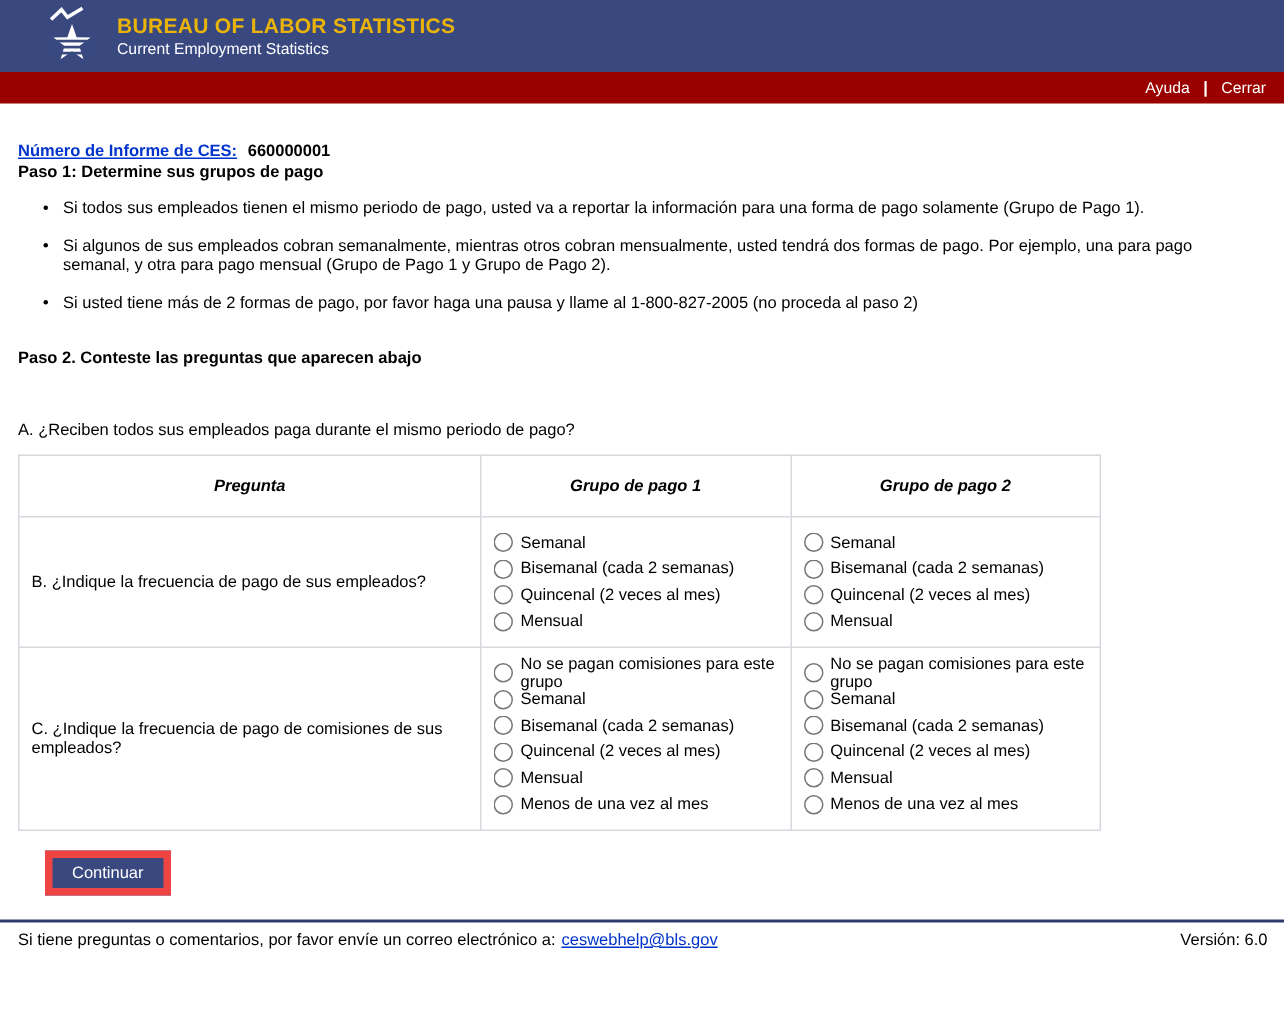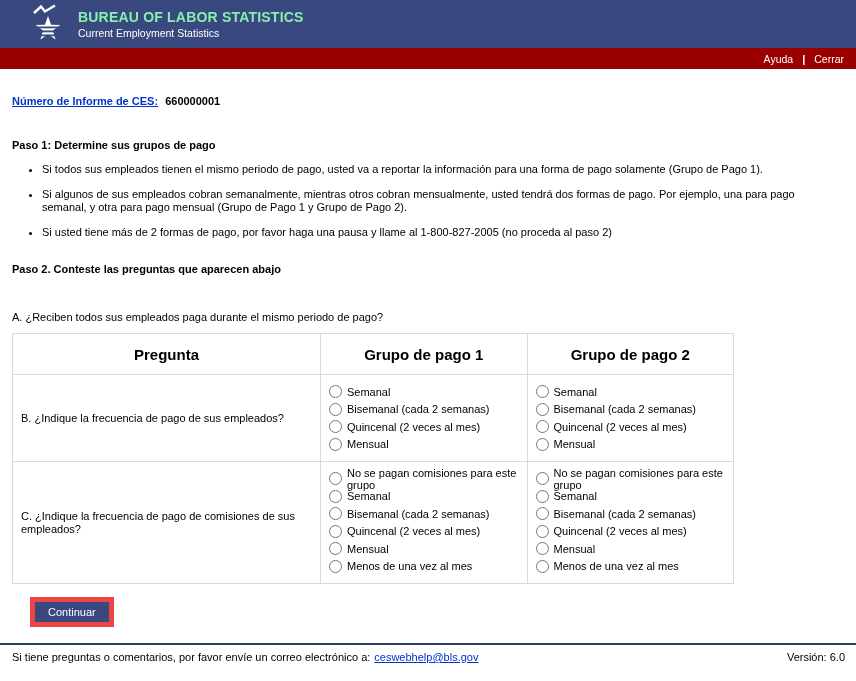--- a/index.html
+++ b/index.html
@@ -13,56 +13,56 @@
   }
   :root { --navy:#394980; --red:#9a0000; --link:#0033cc; --border:#d8d8df; }
 
   
   .header {
     height: 48px; background: var(--navy);
     display: flex; align-items: center; padding-left: 28px;
   }
   .logo { width: 40px; height: 40px; margin-right: 10px; flex: 0 0 auto; }
   .header-text .title {
-    color: #86efac; font-weight: bold; font-size: 14px; letter-spacing: 0.2px;
+    color: #eab308; font-weight: bold; font-size: 14px; letter-spacing: 0.2px;
   }
   .header-text .subtitle { color: #ffffff; font-size: 10.5px; margin-top: 2px; }
 
   
   .redbar {
     height: 21px; background: var(--red);
     display: flex; align-items: center; justify-content: flex-end;
     padding-right: 12px; gap: 9px;
   }
   .redbar a { color: #ffffff; font-size: 10.5px; text-decoration: none; cursor: pointer; }
   .redbar .sep { color: #ffffff; font-weight: bold; font-size: 11px; }
 
   
   .content { padding: 24px 12px 0 12px; }
   .report-line { margin-top: 2px; }
   .report-link { color: var(--link); font-weight: bold; text-decoration: underline; cursor: pointer; }
   .report-number { font-weight: bold; margin-left: 4px; }
-  .heading { font-weight: bold; margin-top: 32px; }
+  .heading { font-weight: bold; margin-top: 2px; }
   ul.bullets { margin: 12px 0 0 30px; }
   ul.bullets li { margin-bottom: 12px; line-height: 13px; padding-right: 4px; }
   .paso2 { margin-top: 24px; }
   .question-a { margin-top: 36px; }
   .qa-options { margin-top: 22px; }
   .radio-row { display: flex; align-items: center; height: 19px; gap: 5px; }
   input[type="radio"] { width: 13px; height: 13px; margin: 0; accent-color: #444; }
 
   
   table.pay-table {
     margin-top: 10px; border-collapse: collapse; width: 721px;
     table-layout: fixed;
   }
   table.pay-table th, table.pay-table td {
     border: 1px solid var(--border); vertical-align: middle;
   }
-  table.pay-table th { height: 41px; font-size: 15px; font-weight: bold; text-align: center; }
+  table.pay-table th { height: 41px; font-size: 11px; font-weight: bold; text-align: center; font-style: italic; }
   col.c-q { width: 308px; }
   col.c-g { width: 206.5px; }
   td.q-cell { padding-left: 8px; padding-right: 10px; line-height: 13px; }
   td.opt-cell { padding: 8px 4px 8px 8px; vertical-align: top; }
   td.opt-cell .radio-row { height: 17.5px; }
 
   
   .continue {
     margin: 13px 0 0 18px;
     background: var(--navy); color: #ffffff;

